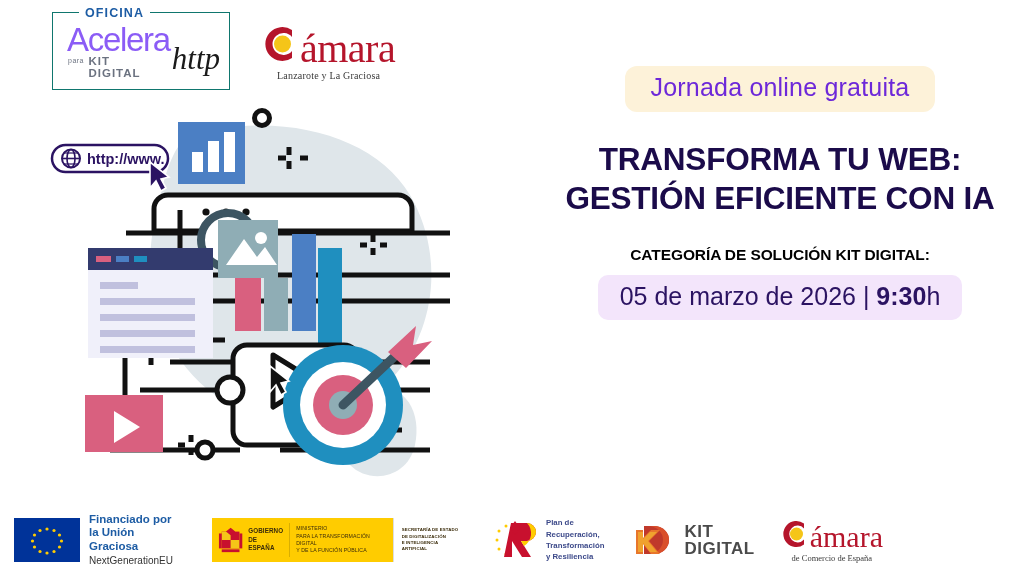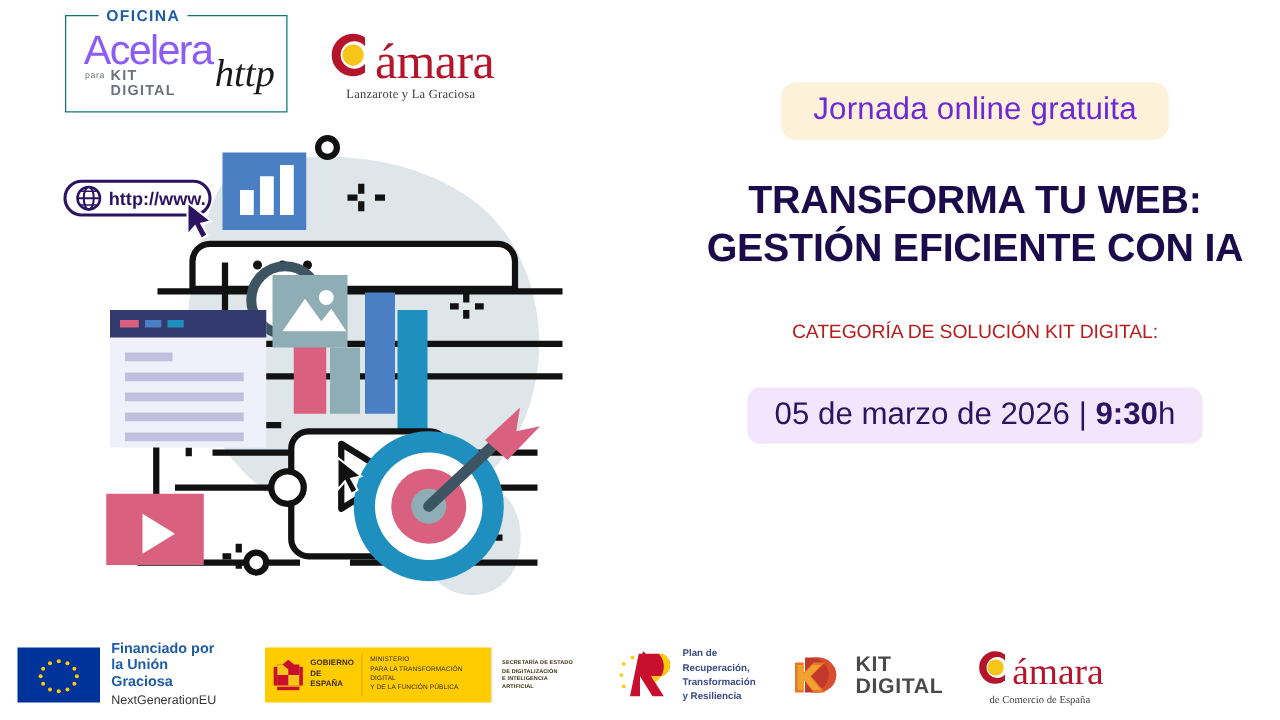--- a/index.html
+++ b/index.html
@@ -76,30 +76,30 @@
   }
   .title {
     margin-top:28px;
     color:#1b0b4a;
     font-size:31.5px;
     font-weight:bold;
     line-height:1.23;
     letter-spacing:-.2px;
   }
   .subtitle {
-    margin-top:37px;
-    color:#b91c1c;
+    margin-top:26px;
+    color:#000000;
     font-size:15.5px;
-    font-weight:normal;
+    font-weight:bold;
     line-height:1.55;
     letter-spacing:-.1px;
   }
   .pill-date {
     display:inline-block;
-    margin-top:32px;
+    margin-top:8px;
     background:#f3e5fb;
     color:#2b1362;
     font-size:25px;
     padding:7px 22px 9px;
     border-radius:10px;
   }
   .pill-date b { font-weight:bold; }
 
   
   #footer {

